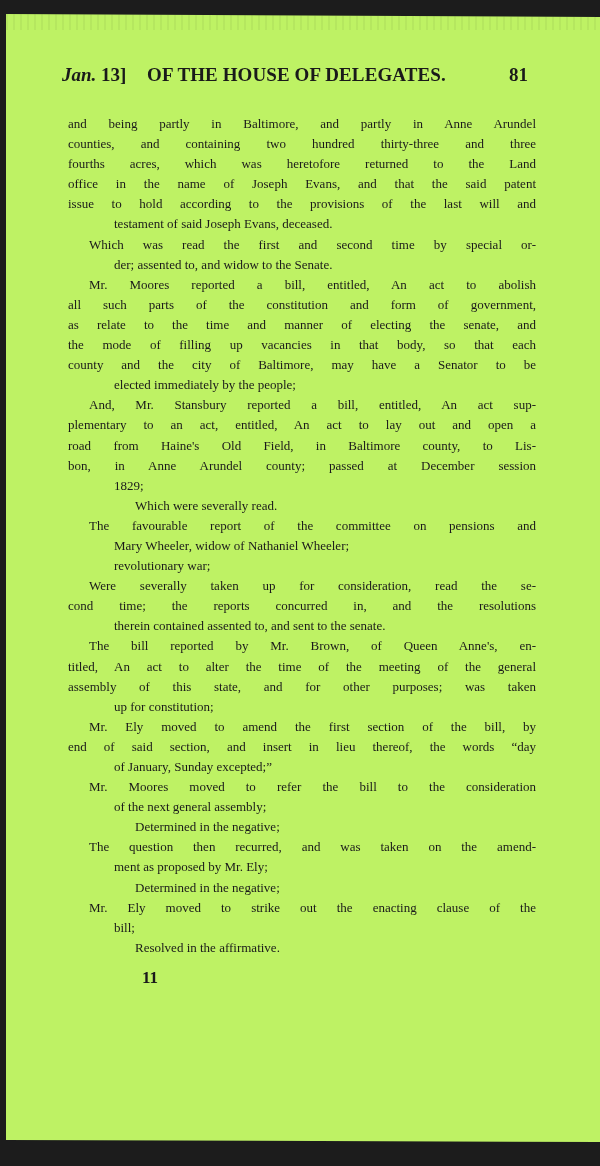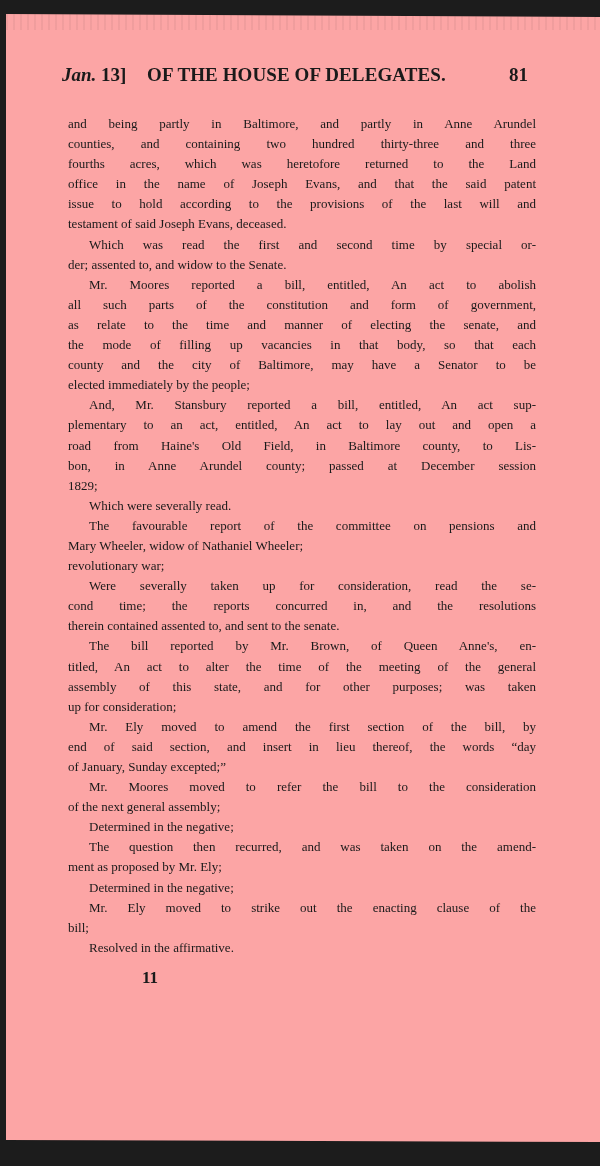--- a/index.html
+++ b/index.html
@@ -14,21 +14,21 @@
       overflow: hidden;
       font-family: "Liberation Serif", "DejaVu Serif", serif;
       color: #1a1a1a;
     }
     .page {
       position: absolute;
       left: 6px;
       top: 14px;
       width: 594px;
       height: 1136px;
-      background: #fca5a5;
+      background: #bef264;
       clip-path: polygon(0 0, 100% 3px, 100% 1128px, 0 1126px);
     }
     .page-noise {
       position: absolute;
       left: 0;
       top: 0;
       width: 100%;
       height: 16px;
       background: repeating-linear-gradient(90deg, rgba(0,0,0,0.08) 0 2px, transparent 2px 7px);
       opacity: 0.6;
@@ -72,20 +72,21 @@
     }
     .line {
       display: block;
       white-space: nowrap;
       text-align: justify;
       text-align-last: justify;
       height: 20.1px;
     }
     .line.last {
       text-align-last: left;
+      margin-left: 46px;
     }
     .line.indent {
       padding-left: 21px;
     }
     .signature {
       position: absolute;
       left: 136px;
       top: 954px;
       font-size: 17px;
       font-weight: bold;
@@ -127,21 +128,21 @@
       <span class="line indent last">Which were severally read.</span>
       <span class="line indent">The favourable report of the committee on pensions and</span>
       <span class="line last">Mary Wheeler, widow of Nathaniel Wheeler;</span>
       <span class="line last">revolutionary war;</span>
       <span class="line indent">Were severally taken up for consideration, read the se-</span>
       <span class="line">cond time; the reports concurred in, and the resolutions</span>
       <span class="line last">therein contained assented to, and sent to the senate.</span>
       <span class="line indent">The bill reported by Mr. Brown, of Queen Anne's, en-</span>
       <span class="line">titled, An act to alter the time of the meeting of the general</span>
       <span class="line">assembly of this state, and for other purposes; was taken</span>
-      <span class="line last">up for consideration;</span>
+      <span class="line last">up for constitution;</span>
       <span class="line indent">Mr. Ely moved to amend the first section of the bill, by</span>
       <span class="line">end of said section, and insert in lieu thereof, the words “day</span>
       <span class="line last">of January, Sunday excepted;”</span>
       <span class="line indent">Mr. Moores moved to refer the bill to the consideration</span>
       <span class="line last">of the next general assembly;</span>
       <span class="line indent last">Determined in the negative;</span>
       <span class="line indent">The question then recurred, and was taken on the amend-</span>
       <span class="line last">ment as proposed by Mr. Ely;</span>
       <span class="line indent last">Determined in the negative;</span>
       <span class="line indent">Mr. Ely moved to strike out the enacting clause of the</span>

